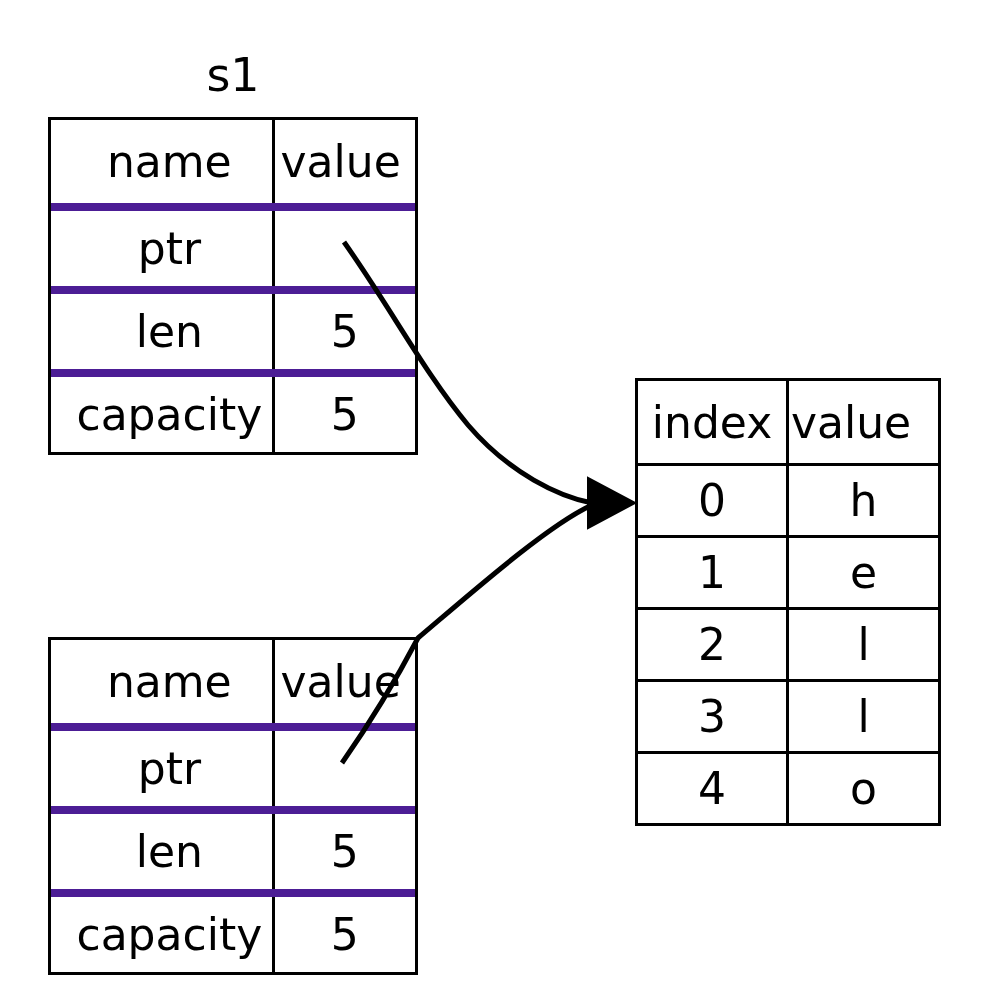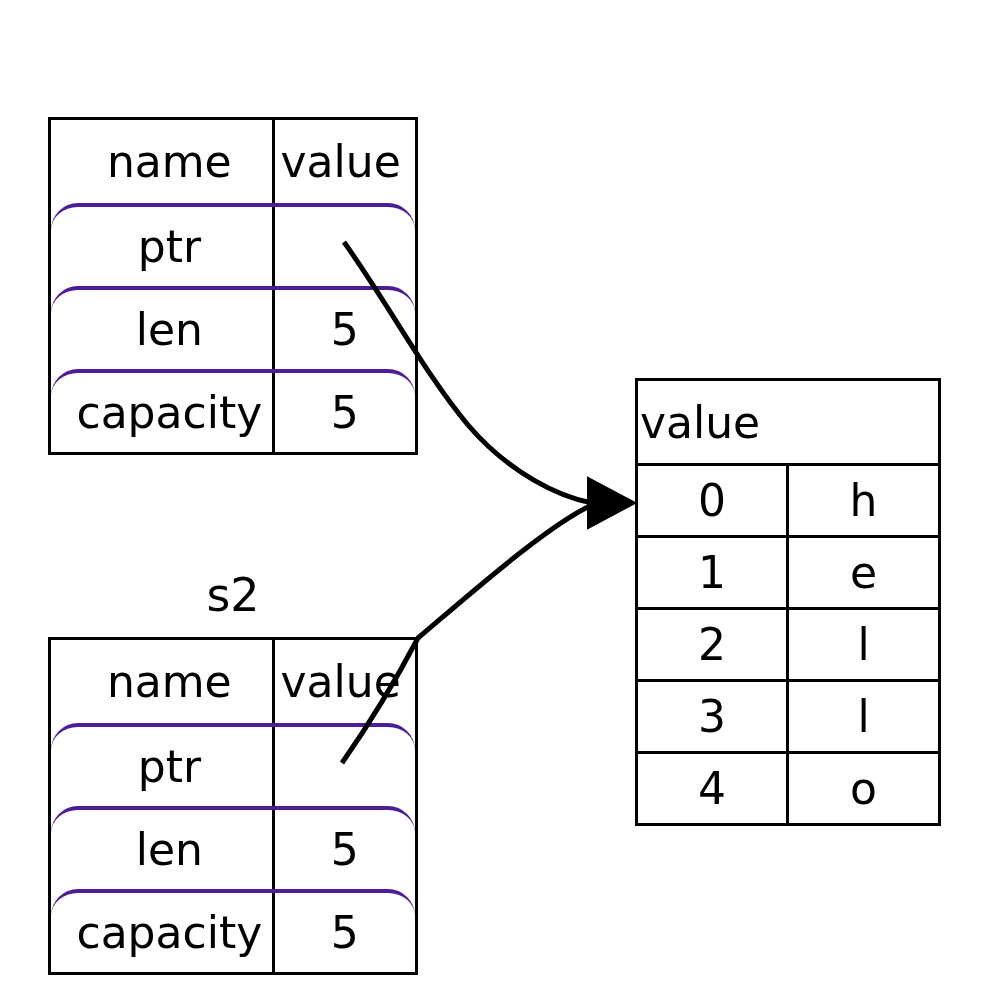--- a/index.html
+++ b/index.html
@@ -32,22 +32,21 @@
     box-sizing: border-box;
   }
   .struct-row {
     position: relative;
     display: flex;
     height: 83px;
     box-sizing: border-box;
     padding-left: 16px;
   }
   .struct-row + .struct-row {
-    border-top: 4px solid #4c1d95;
-    border-radius: 27px;
+    border-top: 8px solid #4c1d95;
   }
   .cell-name {
     width: 219px;
     box-sizing: border-box;
     border-right: 3px solid #000;
     display: flex;
     align-items: center;
     justify-content: center;
     font-size: 44px;
     color: #000;
@@ -126,41 +125,41 @@
     width: 1000px;
     height: 1000px;
     pointer-events: none;
   }
 </style>
 </head>
 <body>
 
 <div id="stage">
 
+  <div class="struct-title" style="left:48px; top:52px; width:370px;">s1</div>
 
   <div class="struct-table" id="table-s1" style="left:48px; top:117px;">
     <div class="struct-row">
       <div class="cell-name">name</div>
       <div class="cell-value overflow">value</div>
     </div>
     <div class="struct-row">
       <div class="cell-name">ptr</div>
       <div class="cell-value"></div>
     </div>
     <div class="struct-row">
       <div class="cell-name">len</div>
       <div class="cell-value">5</div>
     </div>
     <div class="struct-row">
       <div class="cell-name">capacity</div>
       <div class="cell-value">5</div>
     </div>
   </div>
 
-  <div class="struct-title" style="left:48px; top:572px; width:370px;">s2</div>
 
   <div class="struct-table" id="table-s2" style="left:48px; top:637px;">
     <div class="struct-row">
       <div class="cell-name">name</div>
       <div class="cell-value overflow">value</div>
     </div>
     <div class="struct-row">
       <div class="cell-name">ptr</div>
       <div class="cell-value"></div>
     </div>
@@ -169,20 +168,21 @@
       <div class="cell-value">5</div>
     </div>
     <div class="struct-row">
       <div class="cell-name">capacity</div>
       <div class="cell-value">5</div>
     </div>
   </div>
 
   <div class="array-table">
     <div class="array-row header">
+      <div class="acell-index">index</div>
       <div class="acell-value overflow">value</div>
     </div>
     <div class="array-row">
       <div class="acell-index">0</div>
       <div class="acell-value">h</div>
     </div>
     <div class="array-row">
       <div class="acell-index">1</div>
       <div class="acell-value">e</div>
     </div>

